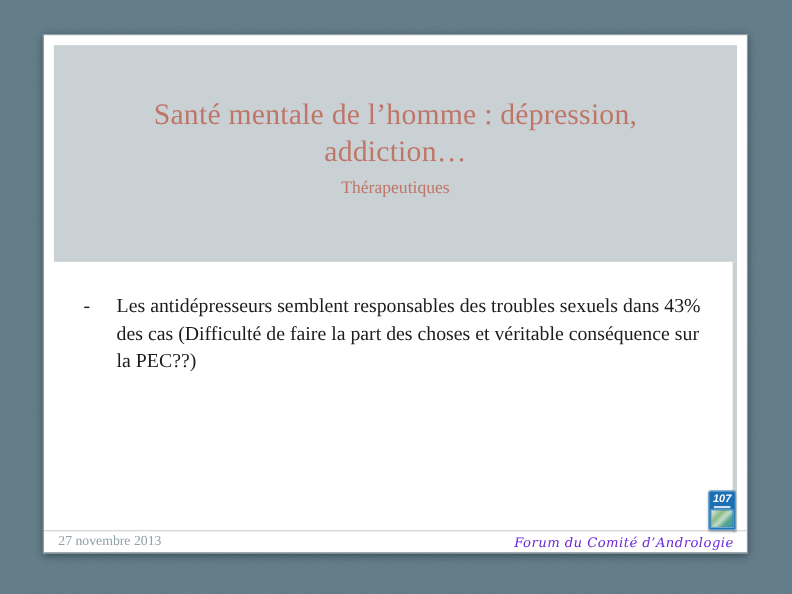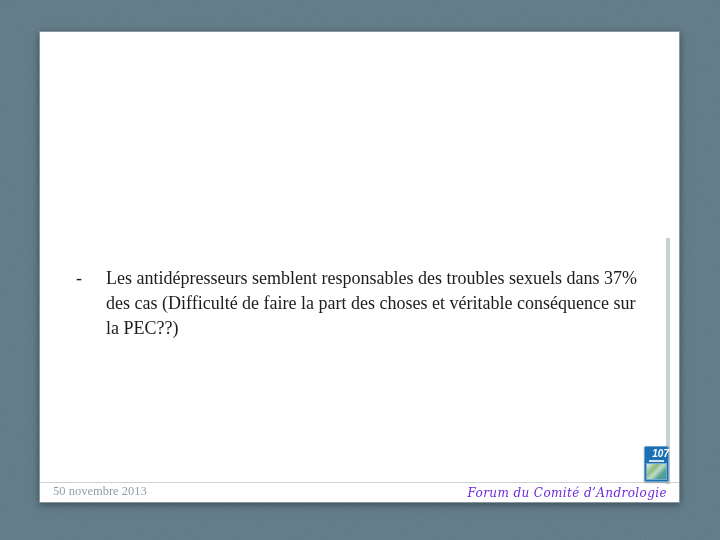--- a/index.html
+++ b/index.html
@@ -102,21 +102,21 @@
     border-radius: 2px;
     box-shadow: inset 0 0 0 1px rgba(255,255,255,0.35), 0 1px 2px rgba(0,0,0,0.25);
   }
   .logo-number {
     color: #ffffff;
     font-family: "Liberation Sans", sans-serif;
     font-weight: bold;
     font-style: italic;
     font-size: 10px;
     line-height: 11px;
-    text-align: right;
+    text-align: center;
     padding-top: 2px;
   }
   .logo-caption-bar {
     width: 15px; height: 2px;
     margin: 1px auto 0 auto;
     background: rgba(255,255,255,0.8);
   }
   .logo-picture {
     width: 19px; height: 15px;
     margin: 2px auto 0 auto;
@@ -132,31 +132,38 @@
     <filter id="bgnoise">
       <feTurbulence type="fractalNoise" baseFrequency="0.55" numOctaves="2" seed="7"></feTurbulence>
       <feColorMatrix type="matrix" values="0 0 0 0 0.05  0 0 0 0 0.09  0 0 0 0 0.11  0 0 0 0.16 0"></feColorMatrix>
     </filter>
     <rect width="720" height="540" filter="url(#bgnoise)"></rect>
   </svg>
 </div>
 
 <div class="slide">
 
+  <div class="header-panel">
+    <div class="title-block">
+      <div class="title-line">Santé mentale de l’homme : dépression,</div>
+      <div class="title-line">addiction…</div>
+      <div class="subtitle">Thérapeutiques</div>
+    </div>
+  </div>
 
   <div class="side-strip"></div>
 
   <div class="bullet-row">
     <span class="bullet-marker">-</span>
-    <span class="bullet-text">Les antidépresseurs semblent responsables des troubles sexuels dans 37% des cas (Difficulté de faire la part des choses et véritable conséquence sur la PEC??)</span>
+    <span class="bullet-text">Les antidépresseurs semblent responsables des troubles sexuels dans 43% des cas (Difficulté de faire la part des choses et véritable conséquence sur la PEC??)</span>
   </div>
 
   <div class="footer-separator"></div>
 
-  <div class="footer-date">50 novembre 2013</div>
+  <div class="footer-date">27 novembre 2013</div>
 
   <div class="footer-credit">Forum du Comité d’Andrologie</div>
 
   <div class="congress-logo">
     <div class="logo-number">107</div>
     <div class="logo-caption-bar"></div>
     <div class="logo-picture"></div>
   </div>
 
 </div>

